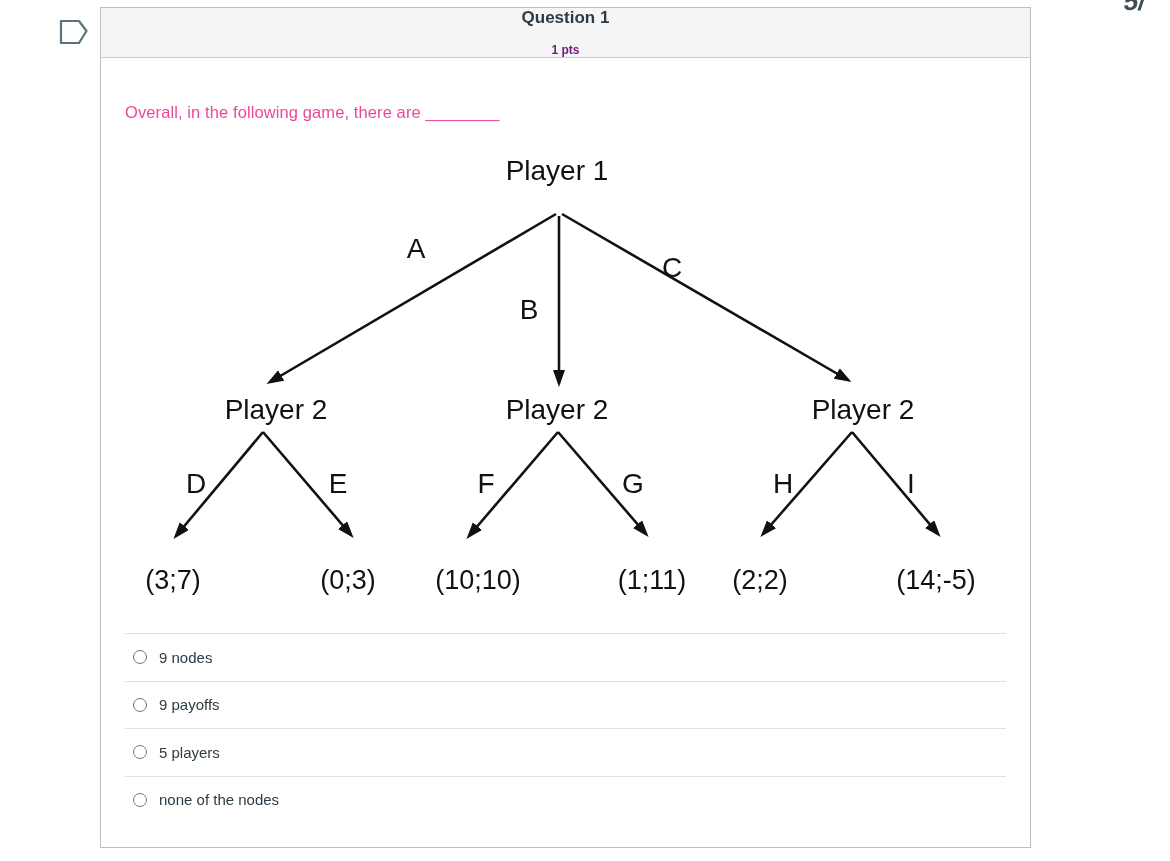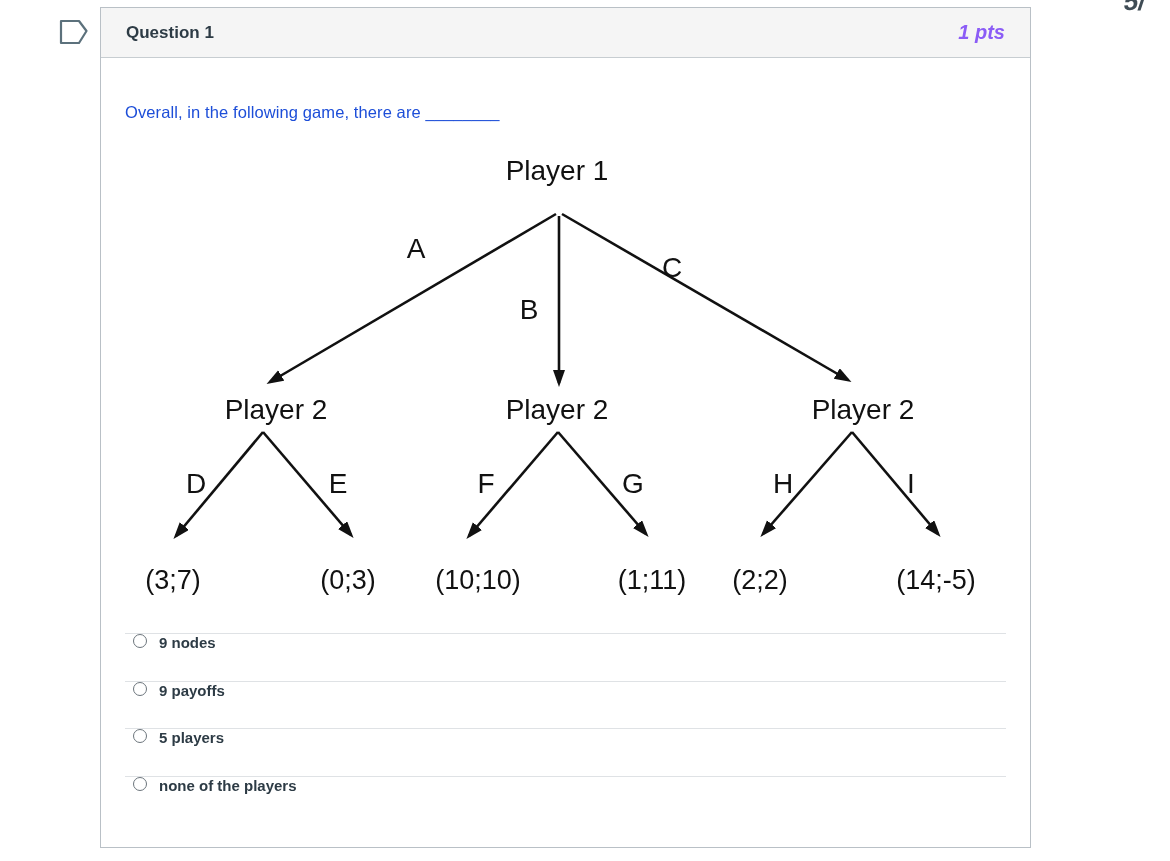--- a/index.html
+++ b/index.html
@@ -49,38 +49,38 @@
     border: 1px solid #b9c0c6;
   }
   .card-header {
     height: 50px;
     background: #f5f5f5;
     border-bottom: 1px solid #c7cdd1;
     display: flex;
     align-items: center;
     justify-content: space-between;
     padding: 0 25px;
+    flex-direction: column;
   }
   .card-title {
     font-size: 17px;
     font-weight: bold;
     color: #2d3b45;
   }
   .card-points {
-    font-size: 20px;
+    font-size: 12px;
     font-weight: 600;
-    color: #8b5cf6;
-    font-style: italic;
+    color: #701a75;
   }
 
   .prompt {
     position: absolute;
     left: 125px; top: 103px;
     font-size: 16.5px;
-    color: #1d4ed8;
+    color: #ec4899;
     letter-spacing: 0.1px;
   }
 
   .tree-svg {
     position: absolute;
     left: 120px; top: 140px;
   }
   .tree-svg text {
     font-family: "Liberation Sans", sans-serif;
     fill: #111111;
@@ -96,22 +96,22 @@
   
   .options {
     position: absolute;
     left: 125px; top: 633px;
     width: 881px;
   }
   .option-row {
     height: 47.5px;
     border-top: 1px solid #dfe2e5;
     display: flex;
+    align-items: center;
     cursor: pointer;
-    font-weight: bold;
   }
   .radio {
     width: 14px; height: 14px;
     border: 1.6px solid #6c757c;
     border-radius: 50%;
     background: #ffffff;
     margin: 0 12px 0 8px;
     flex: 0 0 auto;
   }
   .option-label {
@@ -194,17 +194,17 @@
     <div class="option-row">
       <span class="radio"></span>
       <span class="option-label">9 payoffs</span>
     </div>
     <div class="option-row">
       <span class="radio"></span>
       <span class="option-label">5 players</span>
     </div>
     <div class="option-row">
       <span class="radio"></span>
-      <span class="option-label">none of the players</span>
+      <span class="option-label">none of the nodes</span>
     </div>
   </div>
 
 </div>
 
 </body></html>

